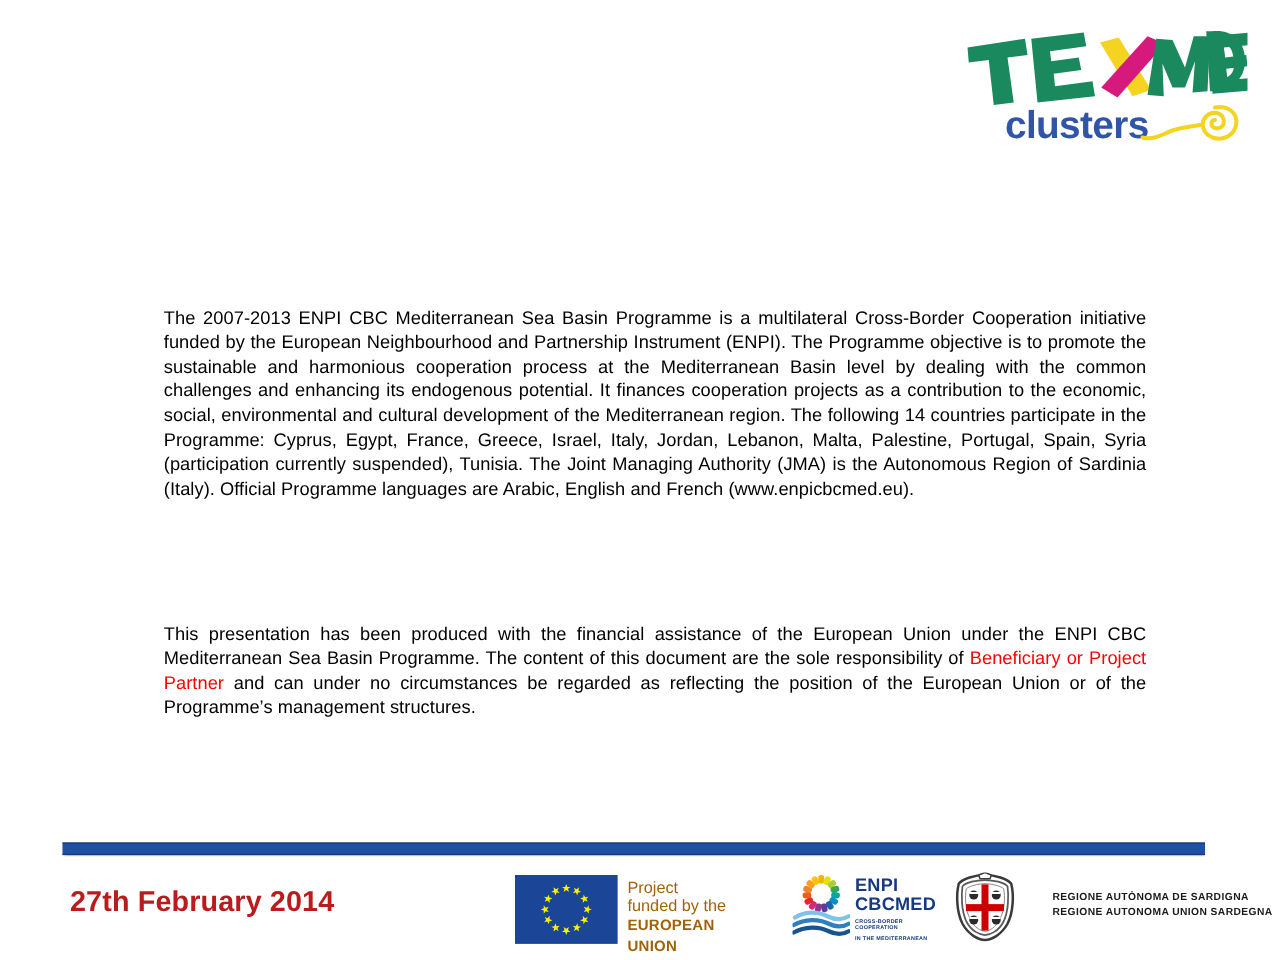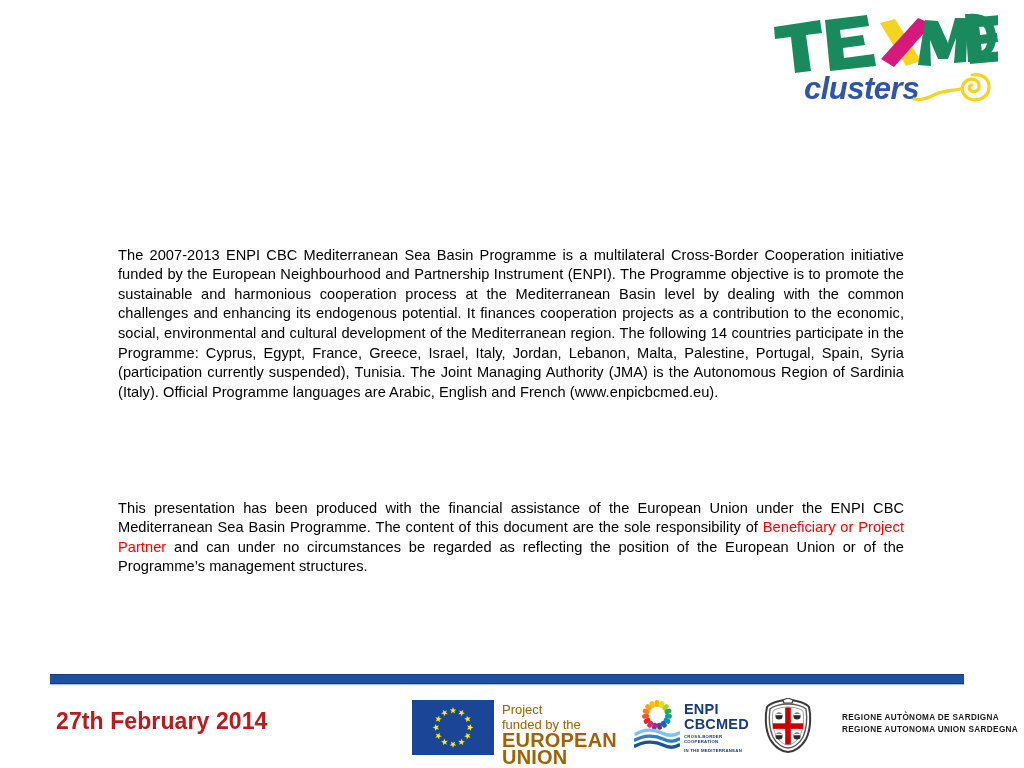--- a/index.html
+++ b/index.html
@@ -13,31 +13,30 @@
     position: relative;
     overflow: hidden;
     font-family: "Liberation Sans", sans-serif;
     color: #000000;
   }
 
   
   .texmed-logo {
     position: absolute;
     left: 768px;
-    top: 9px;
+    top: 20px;
     width: 230px;
     height: 100px;
-    font-style: italic;
   }
   .texmed-logo svg { display: block; }
 
   
   .para {
     position: absolute;
-    left: 118px;
+    left: 131px;
     width: 786px;
     text-align: justify;
     font-size: 14.6px;
     line-height: 19.6px;
     letter-spacing: 0.05px;
     color: #000000;
   }
   #para-main { top: 231px; }
   #para-disclaimer { top: 484px; }
   .accent-red { color: #ff0000; }
@@ -86,21 +85,21 @@
     left: 90px;
     top: 2px;
     color: #a16207;
   }
   .eu-line1, .eu-line2 {
     font-size: 13px;
     line-height: 15px;
     font-weight: normal;
   }
   .eu-line3 {
-    font-size: 20px;
+    font-size: 12px;
     line-height: 17px;
     font-weight: bold;
     letter-spacing: 0.2px;
   }
 
   
   .enpi-logo {
     position: absolute;
     left: 634px;
     top: 698px;

